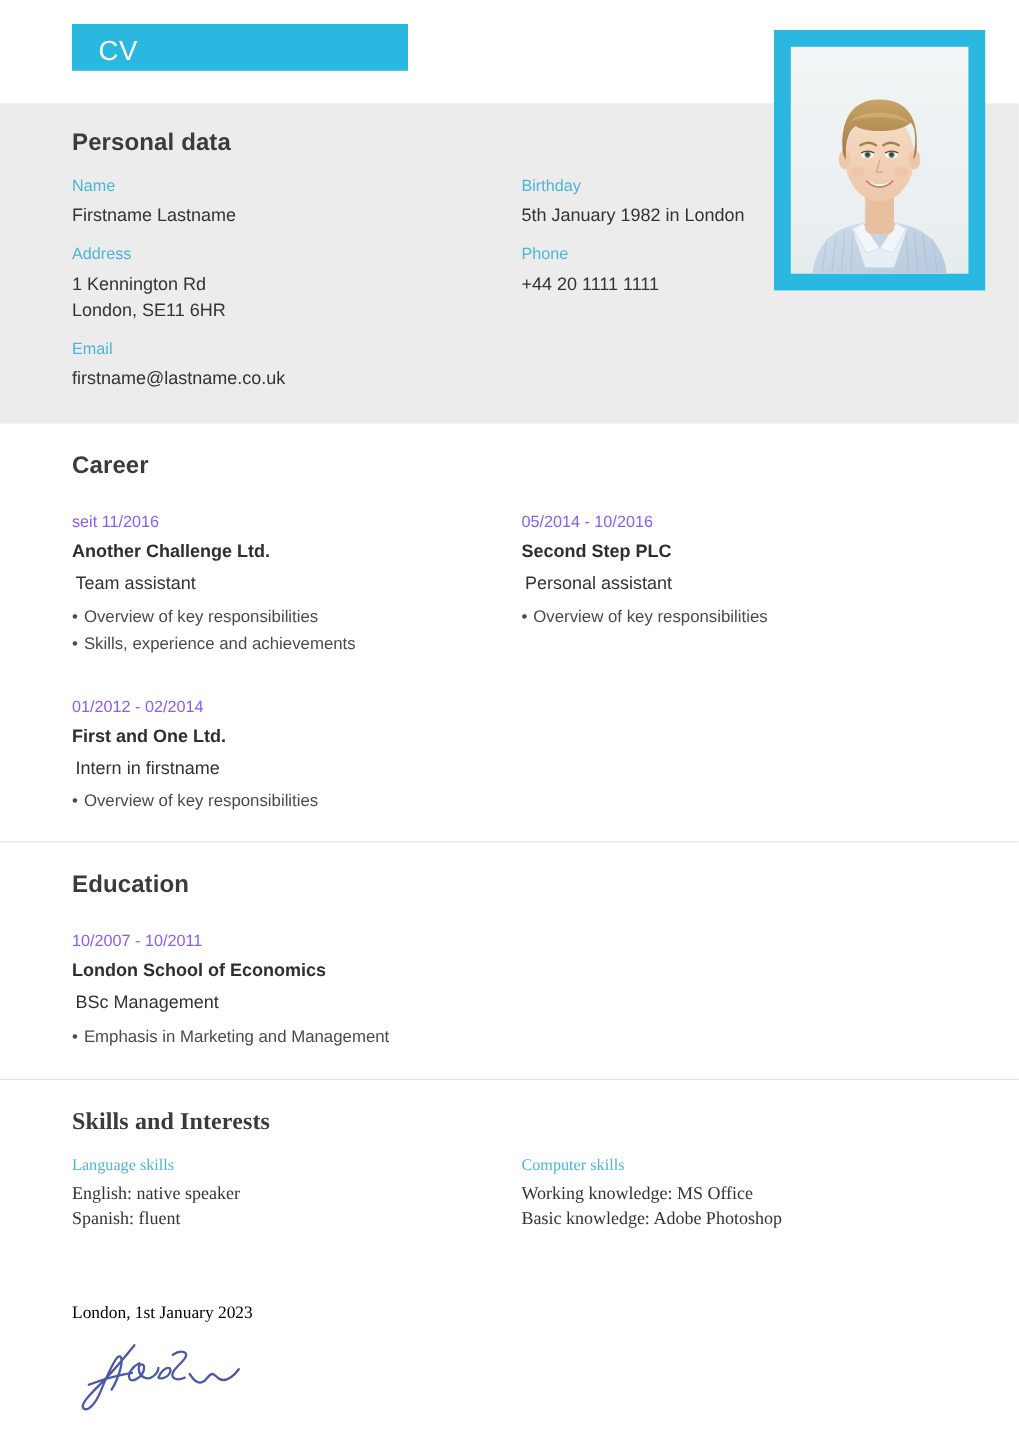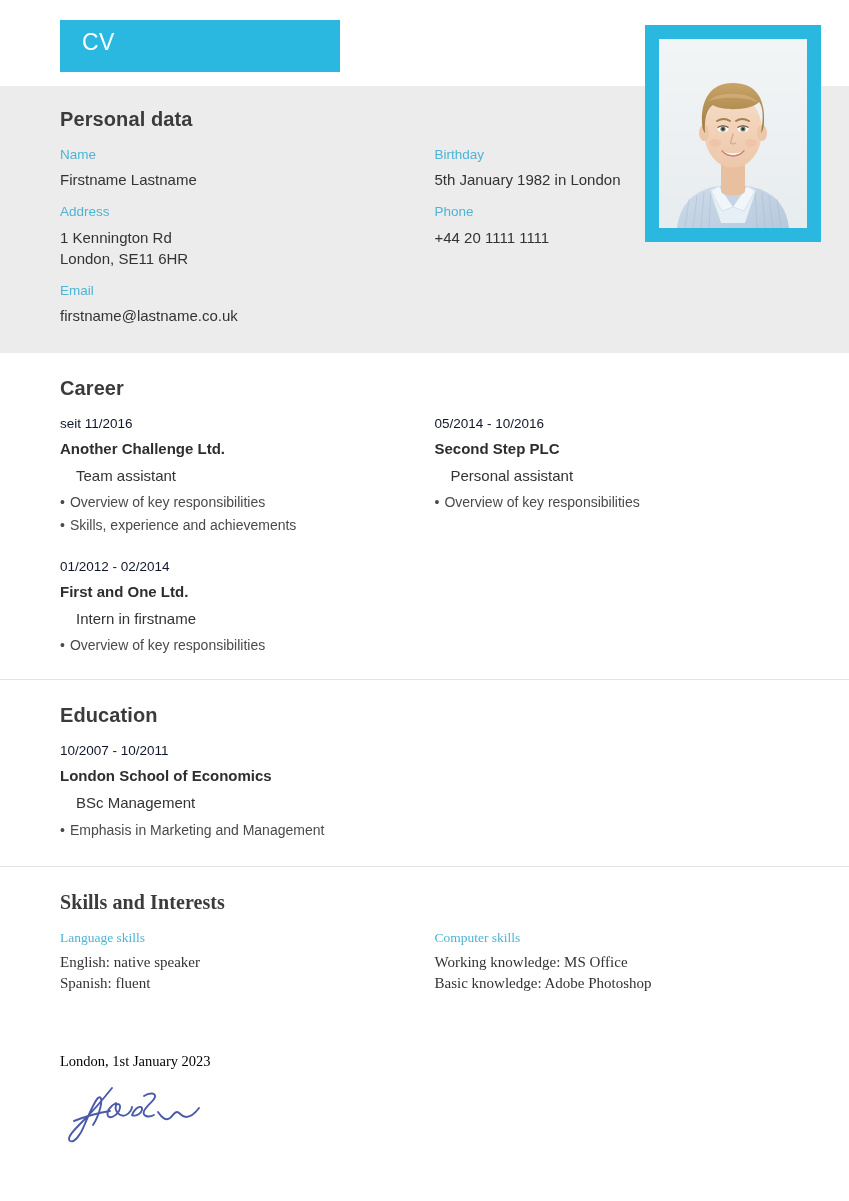--- a/index.html
+++ b/index.html
@@ -20,21 +20,21 @@
   .header {
     position: relative;
     height: 86px;
     background: #ffffff;
   }
   .cv-banner {
     position: absolute;
     left: 60px;
     top: 20px;
     width: 280px;
-    height: 52px;
+    height: 39px;
     background: #2bb8e0;
     box-sizing: border-box;
     padding: 11px 0 0 22px;
   }
   .cv-banner-label {
     color: #ffffff;
     font-size: 23px;
     font-weight: 400;
     letter-spacing: 0.5px;
     line-height: 1;
@@ -102,36 +102,36 @@
   }
   .field-value {
     color: #333333;
     font-size: 15px;
     line-height: 1.42;
     margin: 0 0 14px 0;
     white-space: pre-line;
   }
   .field-value:last-child { margin-bottom: 0; }
   .entry-date {
-    color: #0f172a;
+    color: #8b5cf6;
     font-size: 13.5px;
-    margin: 0 0 8px 0;
+    margin: 11px 0 8px 0;
     line-height: 1.2;
   }
   .entry-org {
     font-size: 15px;
     font-weight: bold;
     color: #2e2e2e;
     margin: 0 0 8px 0;
     line-height: 1.2;
   }
   .entry-role {
     font-size: 15px;
     color: #333333;
-    margin: 0 0 6px 16px;
+    margin: 0 0 6px 3px;
     line-height: 1.3;
   }
   .bullets { margin: 0; padding: 0; list-style: none; }
   .bullets li {
     font-size: 14px;
     color: #4a4a4a;
     line-height: 1.62;
   }
   .bullets li::before {
     content: "\2022";

